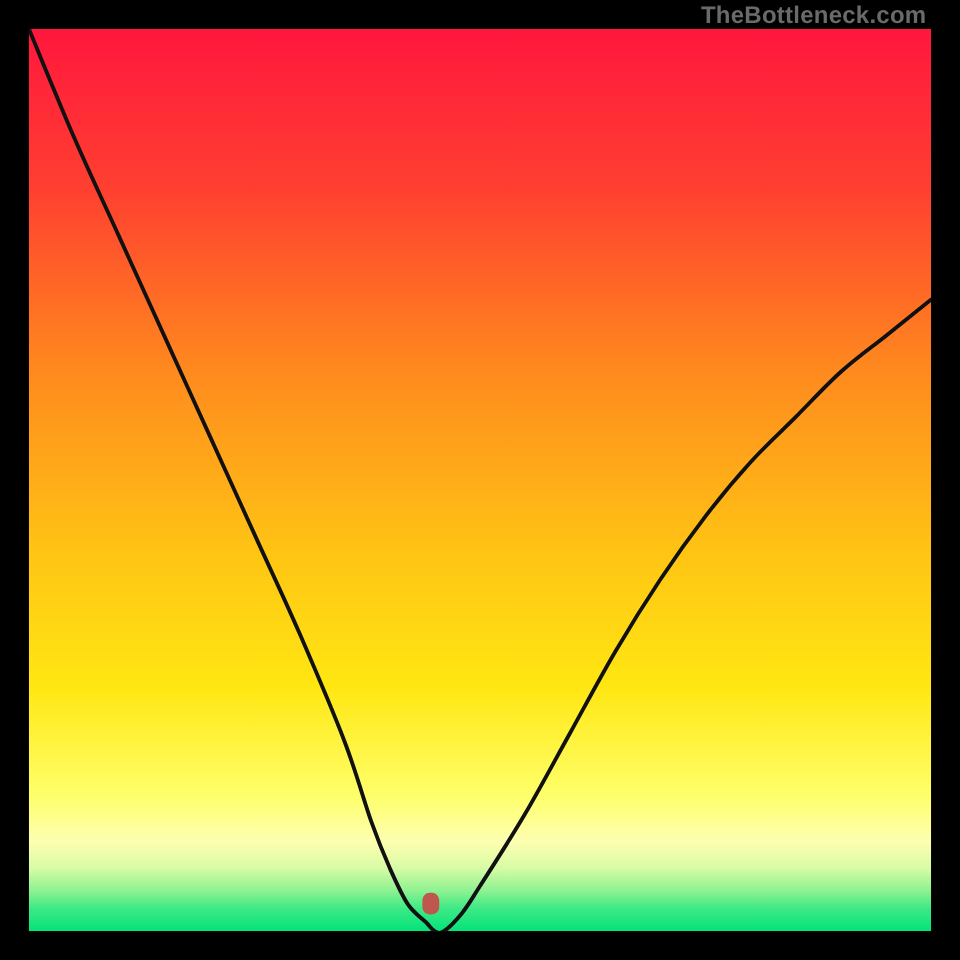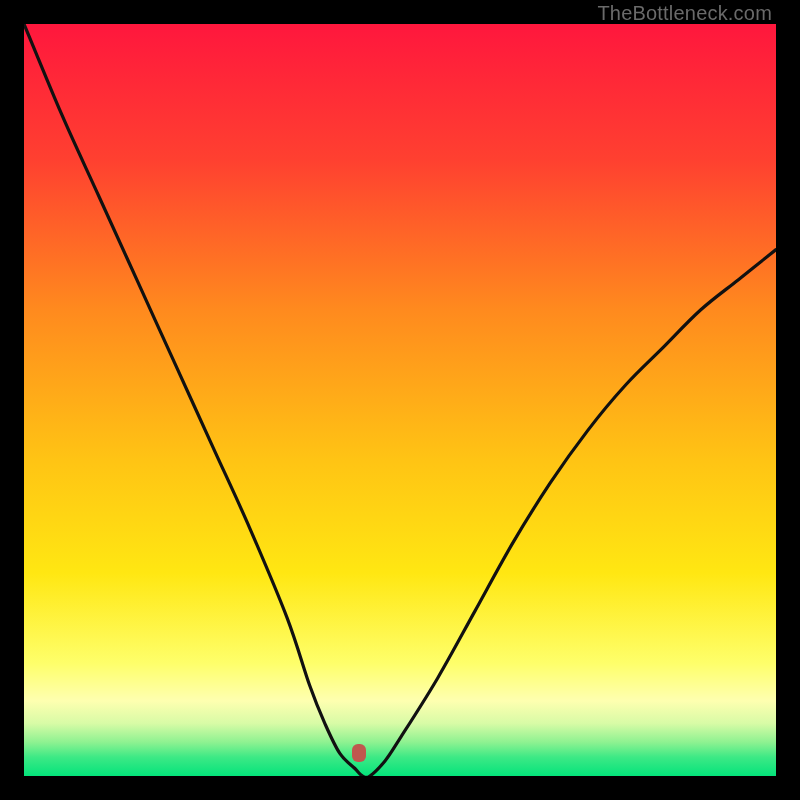--- a/index.html
+++ b/index.html
@@ -31,21 +31,21 @@
     top: 0;
     width: 100%;
     height: 100%;
   }
   .watermark {
     position: absolute;
     top: 2px;
     right: 28px;
     font-family: Arial, Helvetica, sans-serif;
     font-size: 20px;
-    font-weight: 400;
+    font-weight: 700;
     color: #6a6a6a;
     letter-spacing: 0.2px;
   }
   .marker {
     position: absolute;
     width: 14px;
     height: 18px;
     background: #c0574e;
     border-radius: 6px;
   }

